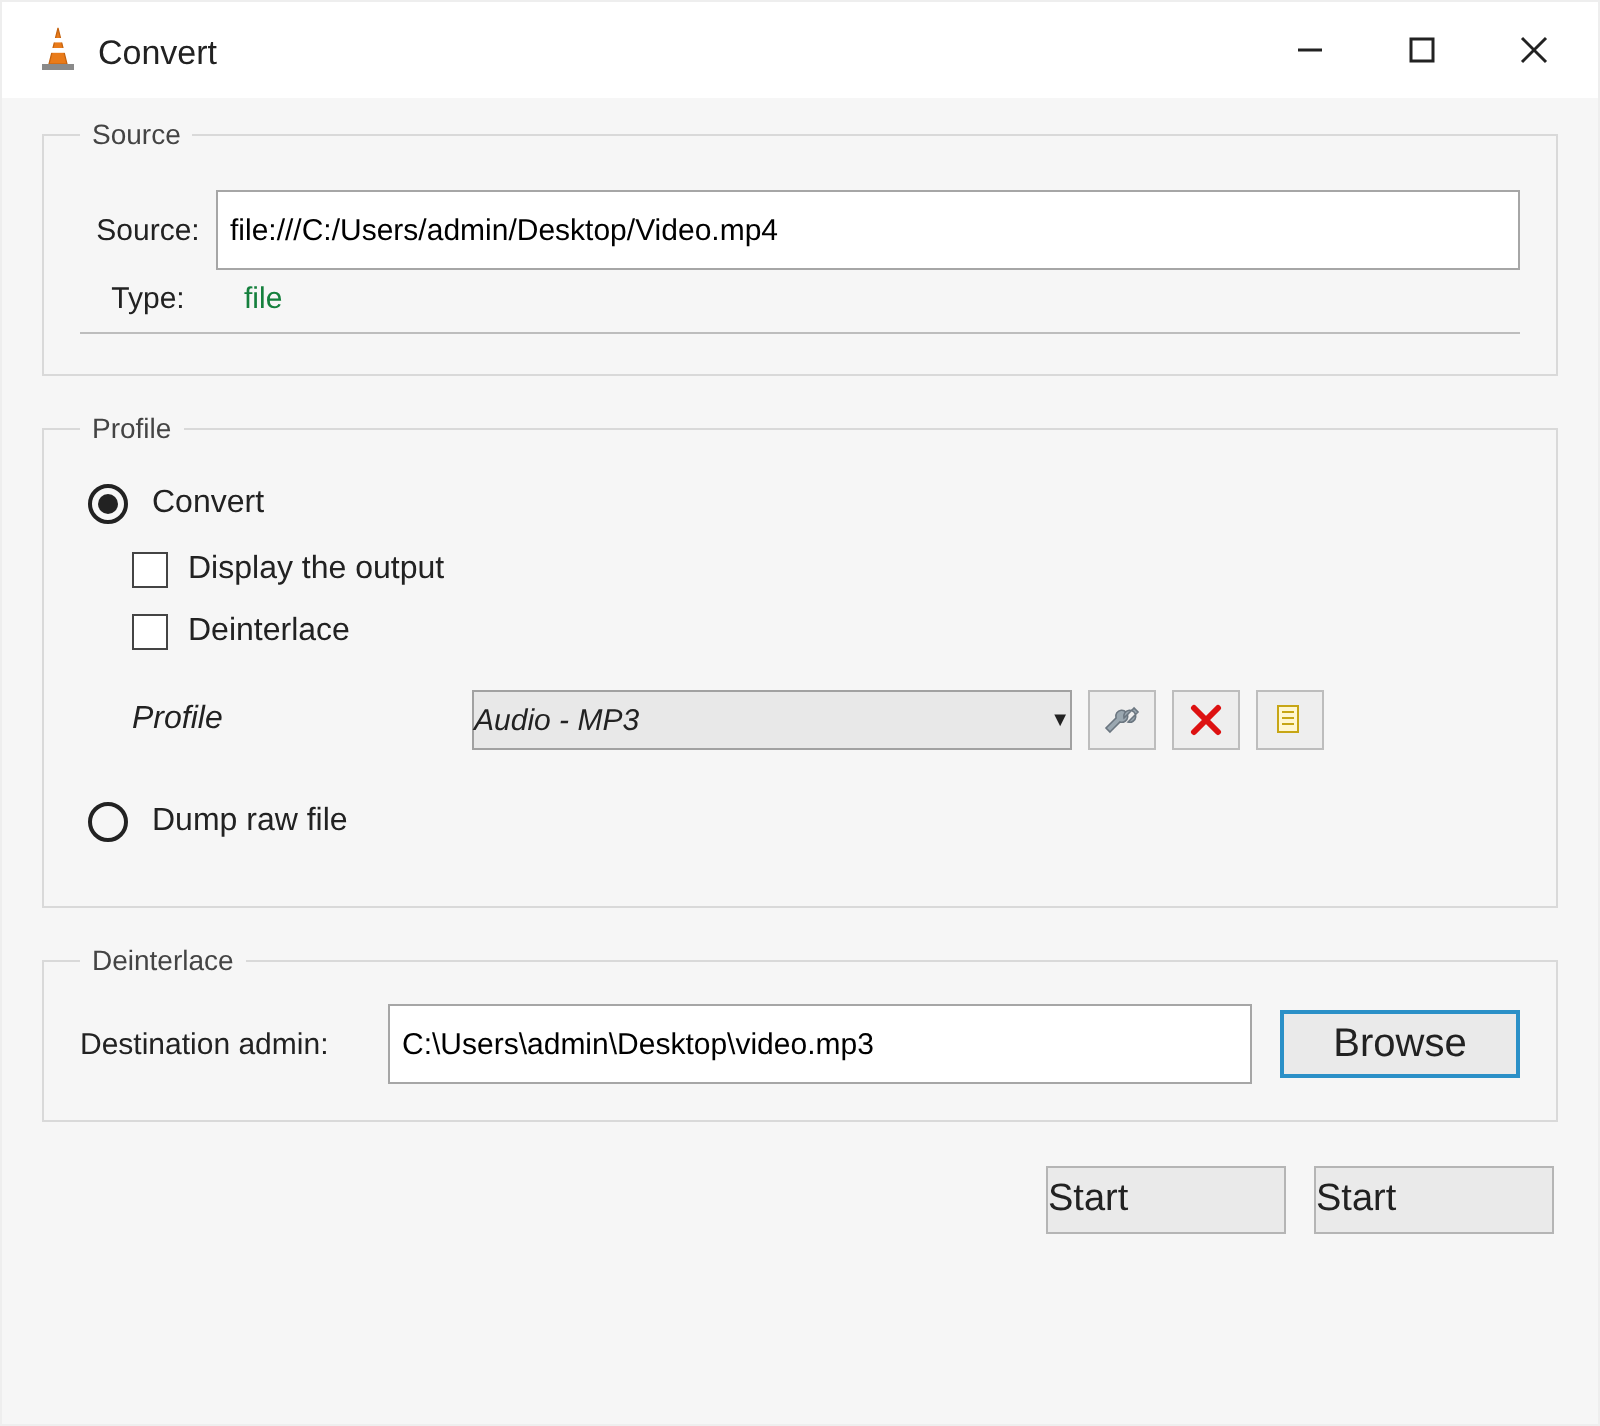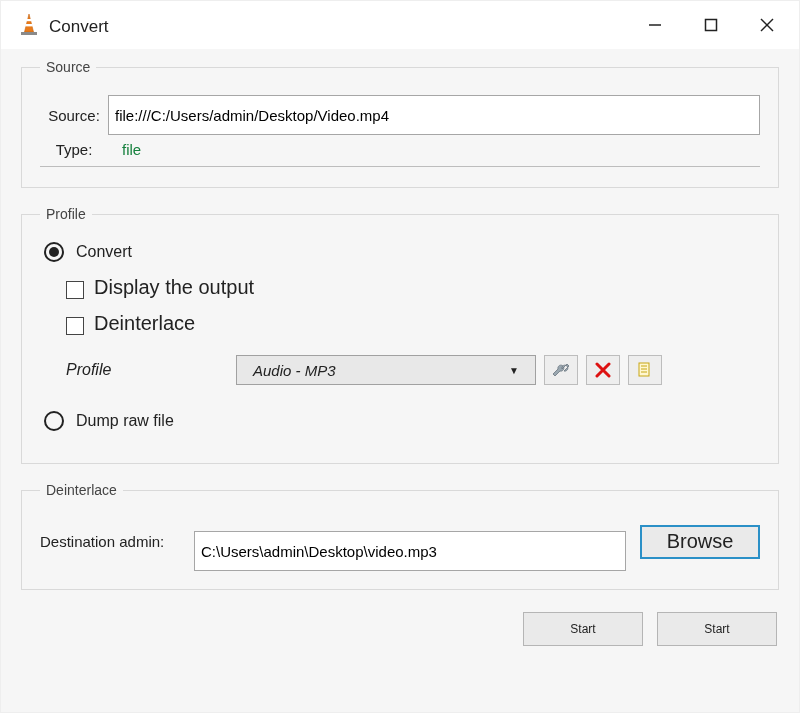--- a/index.html
+++ b/index.html
@@ -90,63 +90,63 @@
     margin: 6px 0 14px 0;
     font-size: 16px;
   }
   .radio .r-outer {
     width: 20px; height: 20px; border: 2px solid #222; border-radius: 50%;
     display:flex; align-items:center; justify-content:center;
   }
   .radio .r-dot { width: 10px; height:10px; background:#222; border-radius:50%; }
   .check {
     display:flex; align-items:flex-end; gap: 10px; margin: 13px 0 8px 22px;
-    font-size:20px;
+    font-size:16px;
   }
   .check .box { width:18px; height:18px; border:1.5px solid #444; background:#fff; }
   .settings-inner { padding-left: 4px; }
   .profile-row { display:flex; align-items:center; margin: 20px 0 8px 22px; font-style: italic; }
   .profile-label { width: 170px; font-size:16px; }
   .select {
     flex: 0 0 300px;
     height: 30px;
     border: 1px solid #a1a1a1;
     background: #e8e8e8;
     display:flex; align-items:center; justify-content:space-between;
-    padding: 0 16px;
+    padding: 0 0;
   }
   .select .arrow { font-size:10px; color:#222; }
   .icon-btn {
     width: 34px; height: 30px;
     border: 1px solid #bdbdbd;
     background: #eee;
     display:flex; align-items:center; justify-content:center;
     margin-left: 8px;
   }
   .dump { margin-top: 26px; margin-left: 0; }
   .dest-row { display:flex; align-items:center; gap: 14px; }
   .dest-label { width: 140px; }
-  .dest-input { flex:1;margin-top:19px; }
+  .dest-input { flex:1; }
   .browse-btn {
     width: 120px; height: 34px;
     border: 2px solid #2b90c7;
     background: #eaeaea;
     display:flex; align-items:center; justify-content:center;
     font-size:20px;
   }
   .footer {
     display:flex; justify-content:flex-end; gap: 14px;
     padding: 4px 2px 0 0;
   }
   .btn {
     width: 120px; height: 34px;
     border: 1px solid #b5b5b5;
     background: #eaeaea;
-    display:flex; align-items:center; justify-content:center;
-    font-size:12px;
+    display:flex; align-items:center; justify-content:flex-start;
+    font-size:19px;
   }
   svg { display:block; }
 </style>
 </head>
 <body>
 
 <div class="window">
 
   <div class="titlebar">
     <span>

